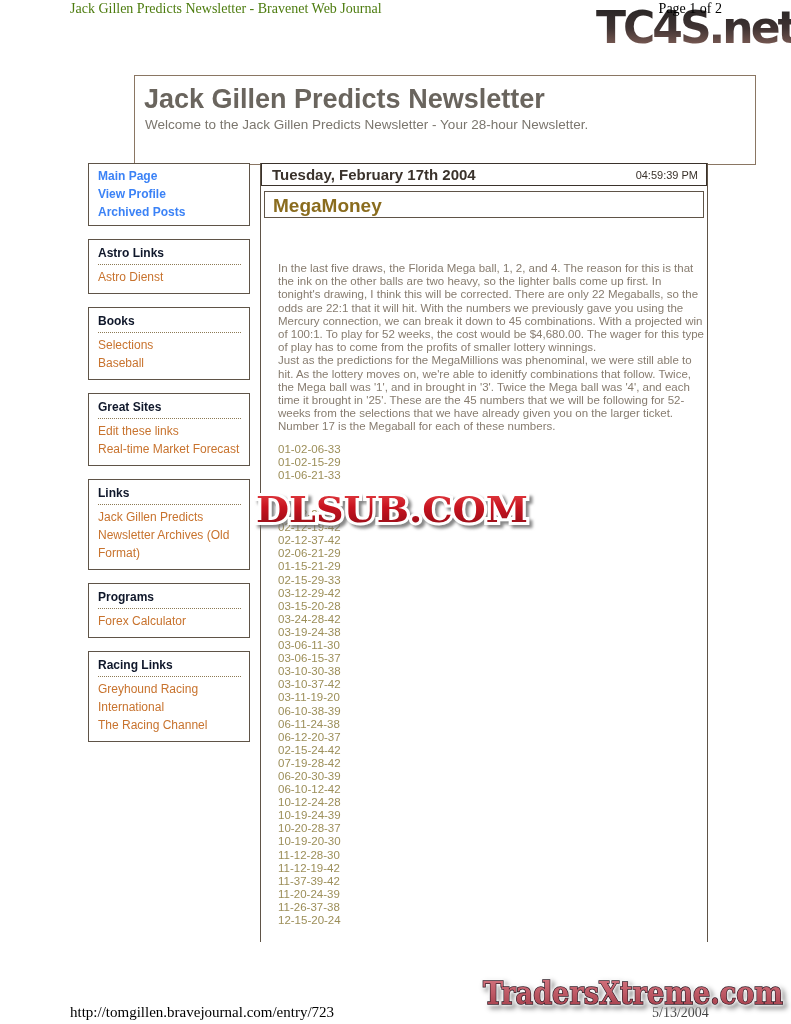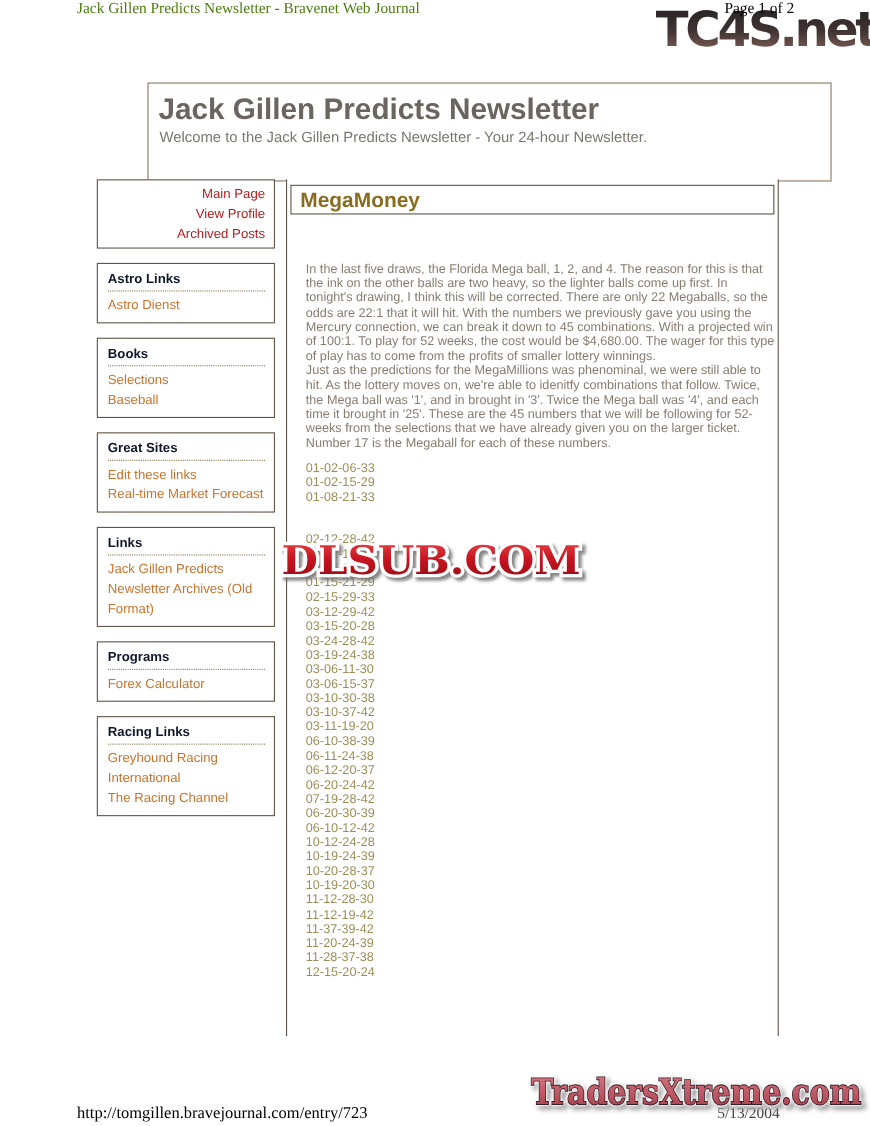--- a/index.html
+++ b/index.html
@@ -32,21 +32,21 @@
   .masthead { position:absolute; left:105px; top:75px; width:622px; height:90px; border:1px solid #8a7663; background:#fff;margin-left:29px; }
   .masthead-title { margin:8px 0 0 9px; font-size:27px; font-weight:bold; color:#6a655e; }
   .masthead-sub   { margin:2px 0 0 10px; font-size:13.5px; color:#7b766e; }
   
   .sidebar { position:absolute; left:88px; top:163px; width:162px; }
   .side-box { border:1px solid #5f5447; background:#fff; padding:5px 8px 7px 9px; margin-bottom:13px; }
   .side-box.nav { padding-top:3px; padding-bottom:4px; }
   .box-title { font-size:12px; font-weight:bold; color:#0f172a; line-height:16px; padding-bottom:3px;
                border-bottom:1px dotted #8d7a55; margin-bottom:3px; }
   .side-link { font-size:12px; color:#c8732e; line-height:18px; cursor:pointer; }
-  .nav-item  { color:#b91c1c; font-weight:normal;text-align:right; }
+  .nav-item  { color:#3b82f6; font-weight:bold; }
   
   .main-col { position:absolute; left:260px; top:163px; width:448px; height:779px;
               border-left:1px solid #5f5447; border-right:1px solid #5f5447; background:#fff; }
   .date-bar { height:23px; border:1px solid #3a322b; display:flex; align-items:center;
               justify-content:space-between; padding:0 8px 0 10px; }
   .date-text { font-size:15px; font-weight:bold; color:#3a322b; }
   .time-text { font-size:11px; color:#3a322b; }
   .post-box  { margin:5px 3px 0 3px; border:1px solid #5f5447; height:27px; display:flex; align-items:flex-end; }
   .post-title { font-size:19px; font-weight:bold; color:#8a6c1e; margin-left:8px; }
   .body-area { margin:44px 4px 0 17px; width:427px; }
@@ -58,21 +58,21 @@
 <body>
 
 <div id="page">
 
   <div class="print-title">Jack Gillen Predicts Newsletter - Bravenet Web Journal</div>
   <div class="print-page">Page 1 of 2</div>
   <div class="tc4s">TC4S.net</div>
 
   <div class="masthead">
     <div class="masthead-title">Jack Gillen Predicts Newsletter</div>
-    <div class="masthead-sub">Welcome to the Jack Gillen Predicts Newsletter - Your 24-hour Newsletter.</div>
+    <div class="masthead-sub">Welcome to the Jack Gillen Predicts Newsletter - Your 28-hour Newsletter.</div>
   </div>
 
   <div class="sidebar">
       <div class="side-box nav">
 
       <div class="box-links">
           <div class="side-link nav-item">Main Page</div>
           <div class="side-link nav-item">View Profile</div>
           <div class="side-link nav-item">Archived Posts</div>
         </div>
@@ -112,62 +112,67 @@
       <div class="side-box">
       <div class="box-title">Racing Links</div>
       <div class="box-links">
           <div class="side-link">Greyhound Racing International</div>
           <div class="side-link">The Racing Channel</div>
         </div>
     </div>
     </div>
 
   <div class="main-col">
+    <div class="date-bar">
+      <span class="date-text">Tuesday, February 17th 2004</span>
+      <span class="time-text">04:59:39 PM</span>
+    </div>
     <div class="post-box">
       <span class="post-title">MegaMoney</span>
     </div>
     <div class="body-area">
       <div class="para">In the last five draws, the Florida Mega ball, 1, 2, and 4. The reason for this is that the ink on the other balls are two heavy, so the lighter balls come up first. In tonight's drawing, I think this will be corrected. There are only 22 Megaballs, so the odds are 22:1 that it will hit. With the numbers we previously gave you using the Mercury connection, we can break it down to 45 combinations. With a projected win of 100:1. To play for 52 weeks, the cost would be $4,680.00. The wager for this type of play has to come from the profits of smaller lottery winnings.</div>
       <div class="para">Just as the predictions for the MegaMillions was phenominal, we were still able to hit. As the lottery moves on, we're able to idenitfy combinations that follow. Twice, the Mega ball was '1', and in brought in '3'. Twice the Mega ball was '4', and each time it brought in '25'. These are the 45 numbers that we will be following for 52-weeks from the selections that we have already given you on the larger ticket. Number 17 is the Megaball for each of these numbers.</div>
       <div class="numbers">
           <div class="num-line">01-02-06-33</div>
           <div class="num-line">01-02-15-29</div>
-          <div class="num-line">01-08-21-33</div>
+          <div class="num-line">01-06-21-33</div>
           <div class="num-line"> </div>
           <div class="num-line"> </div>
           <div class="num-line">02-12-28-42</div>
           <div class="num-line">02-12-19-42</div>
+          <div class="num-line">02-12-37-42</div>
           <div class="num-line">02-06-21-29</div>
           <div class="num-line">01-15-21-29</div>
           <div class="num-line">02-15-29-33</div>
           <div class="num-line">03-12-29-42</div>
           <div class="num-line">03-15-20-28</div>
           <div class="num-line">03-24-28-42</div>
           <div class="num-line">03-19-24-38</div>
           <div class="num-line">03-06-11-30</div>
           <div class="num-line">03-06-15-37</div>
           <div class="num-line">03-10-30-38</div>
           <div class="num-line">03-10-37-42</div>
           <div class="num-line">03-11-19-20</div>
           <div class="num-line">06-10-38-39</div>
           <div class="num-line">06-11-24-38</div>
           <div class="num-line">06-12-20-37</div>
-          <div class="num-line">06-20-24-42</div>
+          <div class="num-line">02-15-24-42</div>
           <div class="num-line">07-19-28-42</div>
           <div class="num-line">06-20-30-39</div>
           <div class="num-line">06-10-12-42</div>
           <div class="num-line">10-12-24-28</div>
           <div class="num-line">10-19-24-39</div>
           <div class="num-line">10-20-28-37</div>
           <div class="num-line">10-19-20-30</div>
           <div class="num-line">11-12-28-30</div>
           <div class="num-line">11-12-19-42</div>
           <div class="num-line">11-37-39-42</div>
           <div class="num-line">11-20-24-39</div>
-          <div class="num-line">11-28-37-38</div>
+          <div class="num-line">11-26-37-38</div>
           <div class="num-line">12-15-20-24</div>
         </div>
     </div>
   </div>
 
   <svg class="dlsub" width="294" height="50" viewBox="0 0 294 50">
     <defs>
       <linearGradient id="redg" x1="0" y1="0" x2="0" y2="1">
         <stop offset="0" stop-color="#ea4a4c"></stop>
         <stop offset="0.45" stop-color="#c81420"></stop>

